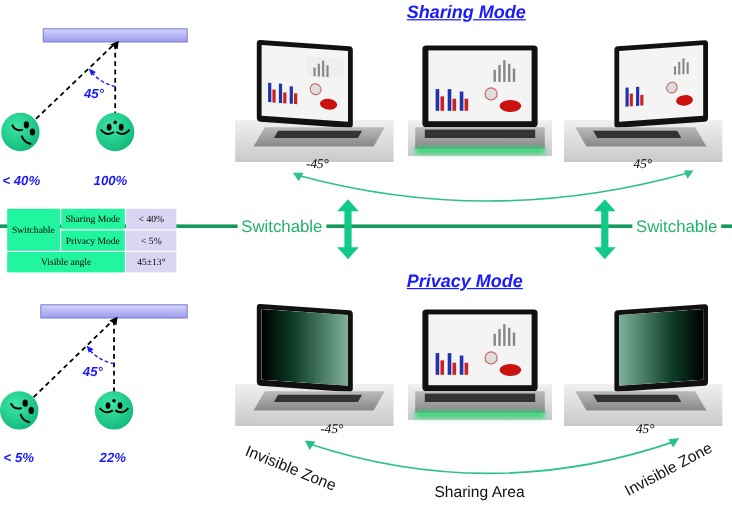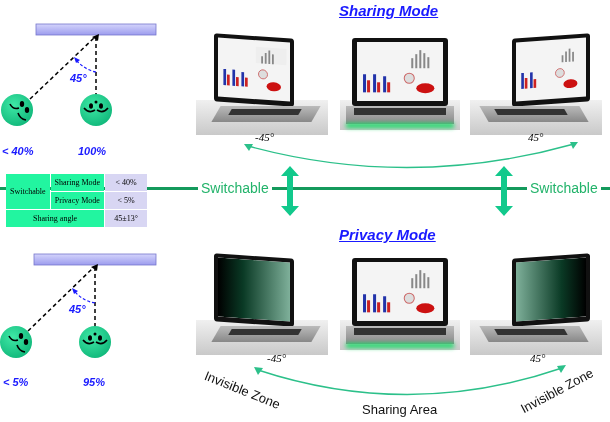--- a/index.html
+++ b/index.html
@@ -92,37 +92,37 @@
   </g>
   <g>
     <circle cx="95" cy="97" r="16" fill="url(#faceg2)"></circle>
     <circle cx="95" cy="89" r="1.5" fill="#000"></circle>
     <ellipse cx="90" cy="93" rx="2" ry="2.8" fill="#000"></ellipse>
     <ellipse cx="100" cy="93" rx="2" ry="2.8" fill="#000"></ellipse>
     <path d="M83,95 q5,6 11,2 M96,97 q6,4 11,-2" fill="none" stroke="#000" stroke-width="1.6"></path>
   </g>
 </svg>
 <div class="abs pct" style="left:3px;top:376px">&lt; 5%</div>
-<div class="abs pct" style="left:83px;top:376px">95%</div>
+<div class="abs pct" style="left:83px;top:376px">22%</div>
 
 <div class="abs" style="left:0;top:187px;width:610px;height:3px;background:#149a5c"></div>
 
 <table class="spec abs" style="left:5px;top:173px">
   <tbody>
       <tr>
     <td class="g" rowspan="2">Switchable</td>
     <td class="g">Sharing Mode</td>
     <td class="p" style="width:34px">&lt; 40%</td>
   </tr>
   <tr>
     <td class="g">Privacy Mode</td>
     <td class="p">&lt; 5%</td>
   </tr>
   <tr>
-    <td class="g" colspan="2">Sharing angle</td>
+    <td class="g" colspan="2">Visible angle</td>
     <td class="p">45±13°</td>
   </tr>
 </tbody>
   </table>
 
 <div class="abs switch-lbl" style="left:198px;top:180px">Switchable</div>
 <div class="abs switch-lbl" style="left:527px;top:180px">Switchable</div>
 
 <svg class="abs" style="left:280px;top:166px" width="20" height="50">
   <polygon points="10,0 19,10 13,10 13,40 19,40 10,50 1,40 7,40 7,10 1,10" fill="#12c98c"></polygon>

